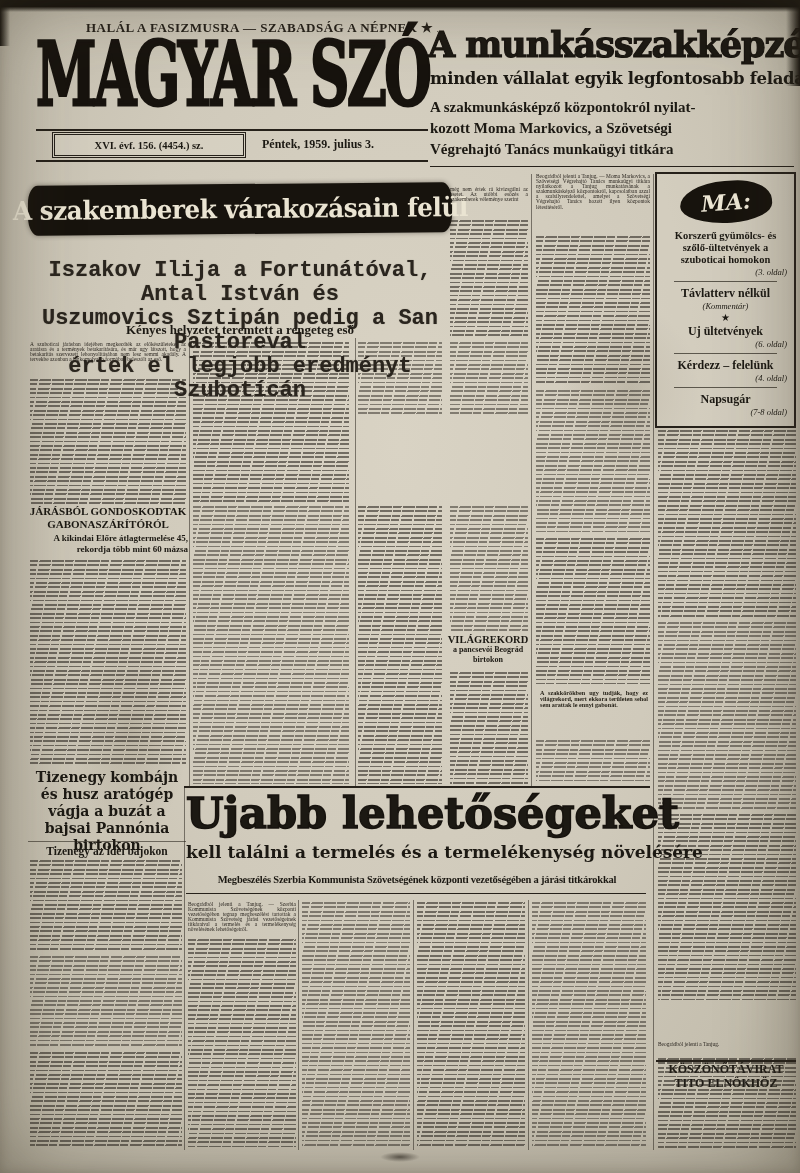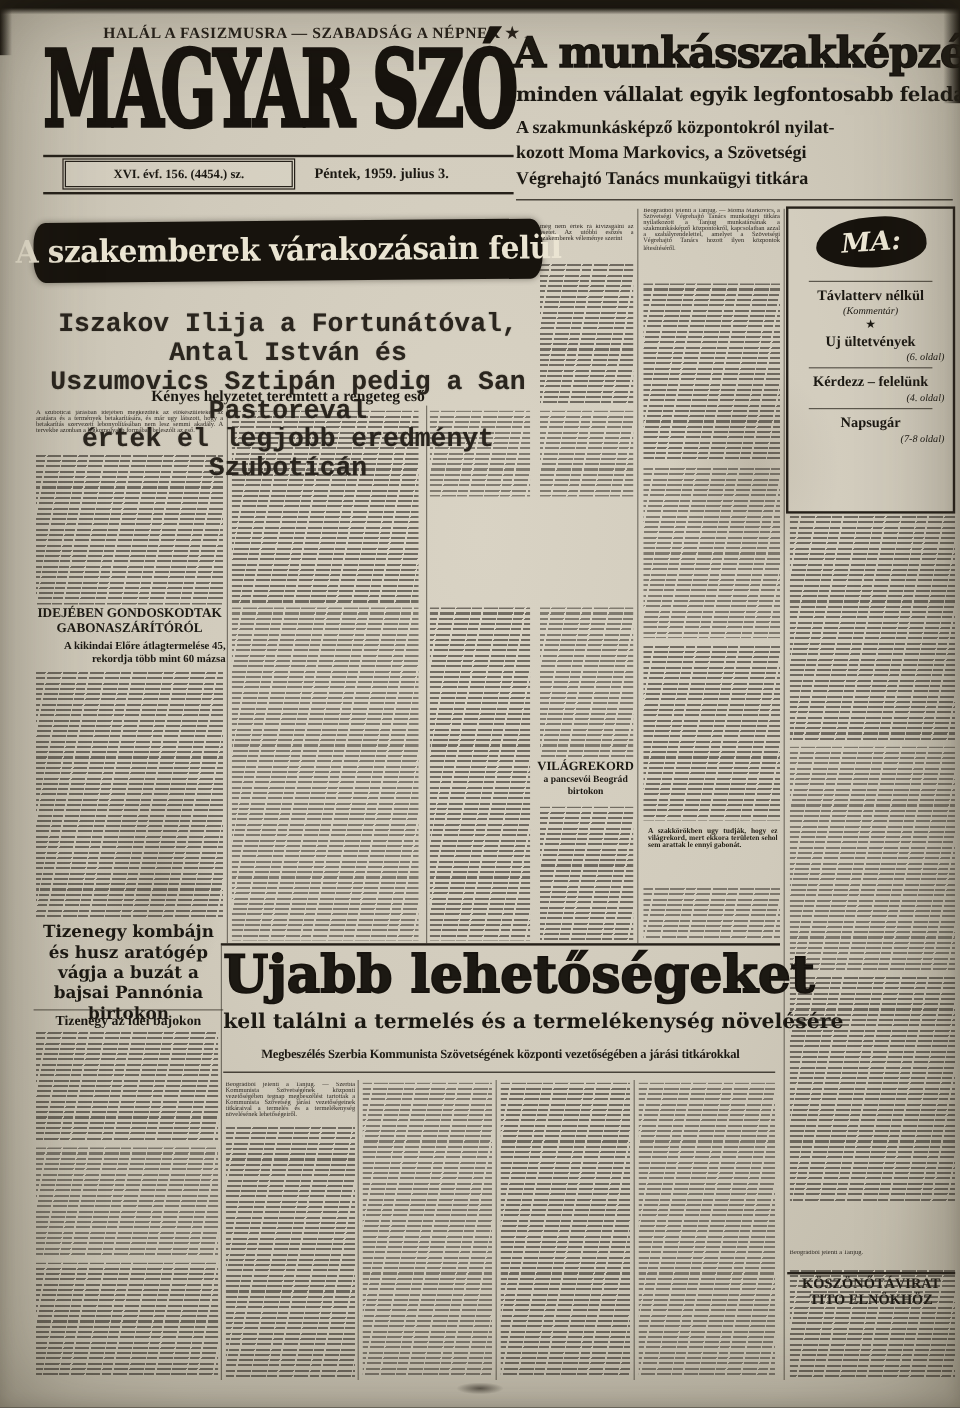--- a/index.html
+++ b/index.html
@@ -168,20 +168,24 @@
   <div class="abs tx" style="left:536px;top:236px;width:114px;height:148px"></div>
   <div class="abs tx light" style="left:536px;top:390px;width:114px;height:142px"></div>
   <div class="abs tx" style="left:536px;top:538px;width:114px;height:146px"></div>
   <div class="abs pullquote" style="left:540px;top:690px;width:108px;height:46px">A szakkörökben ugy tudják, hogy ez világrekord, mert ekkora területen sehol sem arattak le ennyi gabonát.</div>
   <div class="abs tx light" style="left:536px;top:740px;width:114px;height:44px"></div>
 
   <div class="abs sidebar">
     <div class="ma-blob">
       <span class="ma-text">MA:</span>
     </div>
+    <div>
+      <div class="sb-title">Korszerű gyümölcs- és szőlő-ültetvények a szuboticai homokon</div>
+      <div class="sb-page">(3. oldal)</div>
+    </div>
     <div class="sb-rule"></div>
     <div>
       <div class="sb-title big">Távlatterv nélkül</div>
       <div class="sb-page center">(Kommentár)</div>
     </div>
     <div class="sb-star">★</div>
     <div>
       <div class="sb-title big">Uj ültetvények</div>
       <div class="sb-page">(6. oldal)</div>
     </div>
@@ -202,21 +206,21 @@
   <div class="abs tx" style="left:658px;top:814px;width:138px;height:188px"></div>
 
   <div class="abs tx" style="left:358px;top:506px;width:84px;height:278px"></div>
   <div class="abs tx light" style="left:450px;top:506px;width:78px;height:126px"></div>
   <div class="abs wr">
     <div class="wr-main">VILÁGREKORD</div>
     <div class="wr-sub">a pancsevói Beográd birtokon</div>
   </div>
   <div class="abs tx" style="left:450px;top:672px;width:78px;height:112px"></div>
 
-  <div class="abs dryer-head">IDEJÉBEN GONDOSKODTAK GABONASZÁRÍTÓRÓL</div>
+  <div class="abs dryer-head">JÁRÁSBÓL GONDOSKODTAK GABONASZÁRÍTÓRÓL</div>
   <div class="abs dryer-sub">A kikindai Előre átlagtermelése 45, rekordja több mint 60 mázsa</div>
   <div class="abs tx" style="left:30px;top:560px;width:156px;height:206px"></div>
   <div class="abs tx light" style="left:193px;top:506px;width:156px;height:278px"></div>
 
   <div class="abs pan-head">Tizenegy kombájn és husz aratógép vágja a buzát a bajsai Pannónia birtokon</div>
   <div class="abs okulunk">Tizenegy az idei bajokon</div>
   <div class="abs tx" style="left:30px;top:860px;width:152px;height:92px"></div>
   <div class="abs tx light" style="left:30px;top:956px;width:152px;height:92px"></div>
   <div class="abs tx" style="left:30px;top:1052px;width:152px;height:96px"></div>
 

